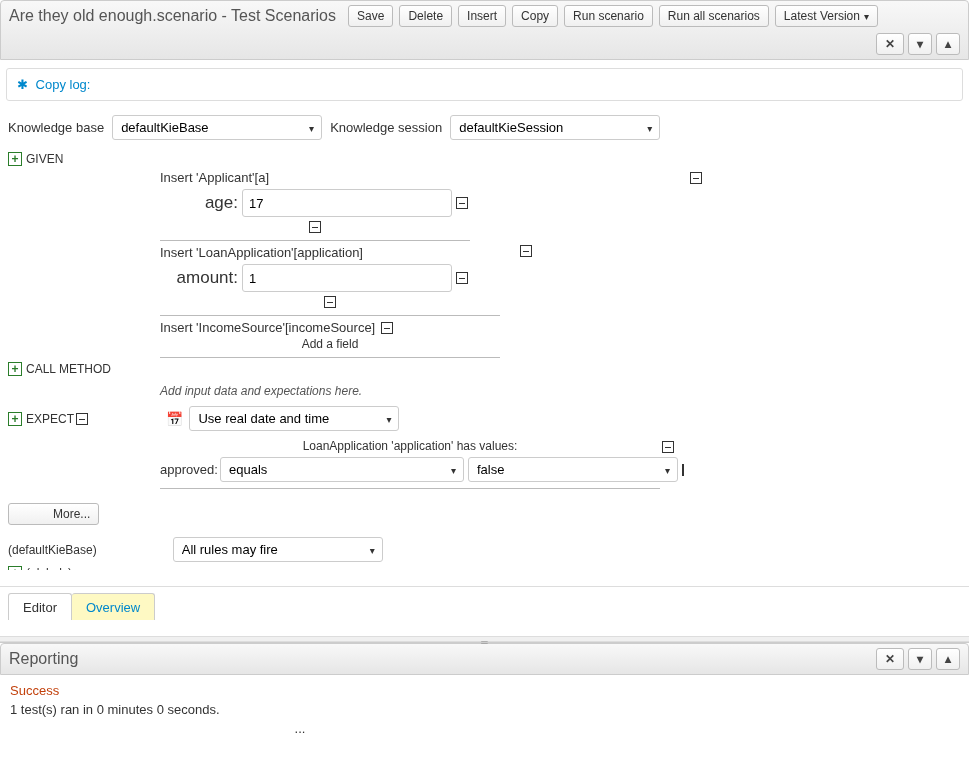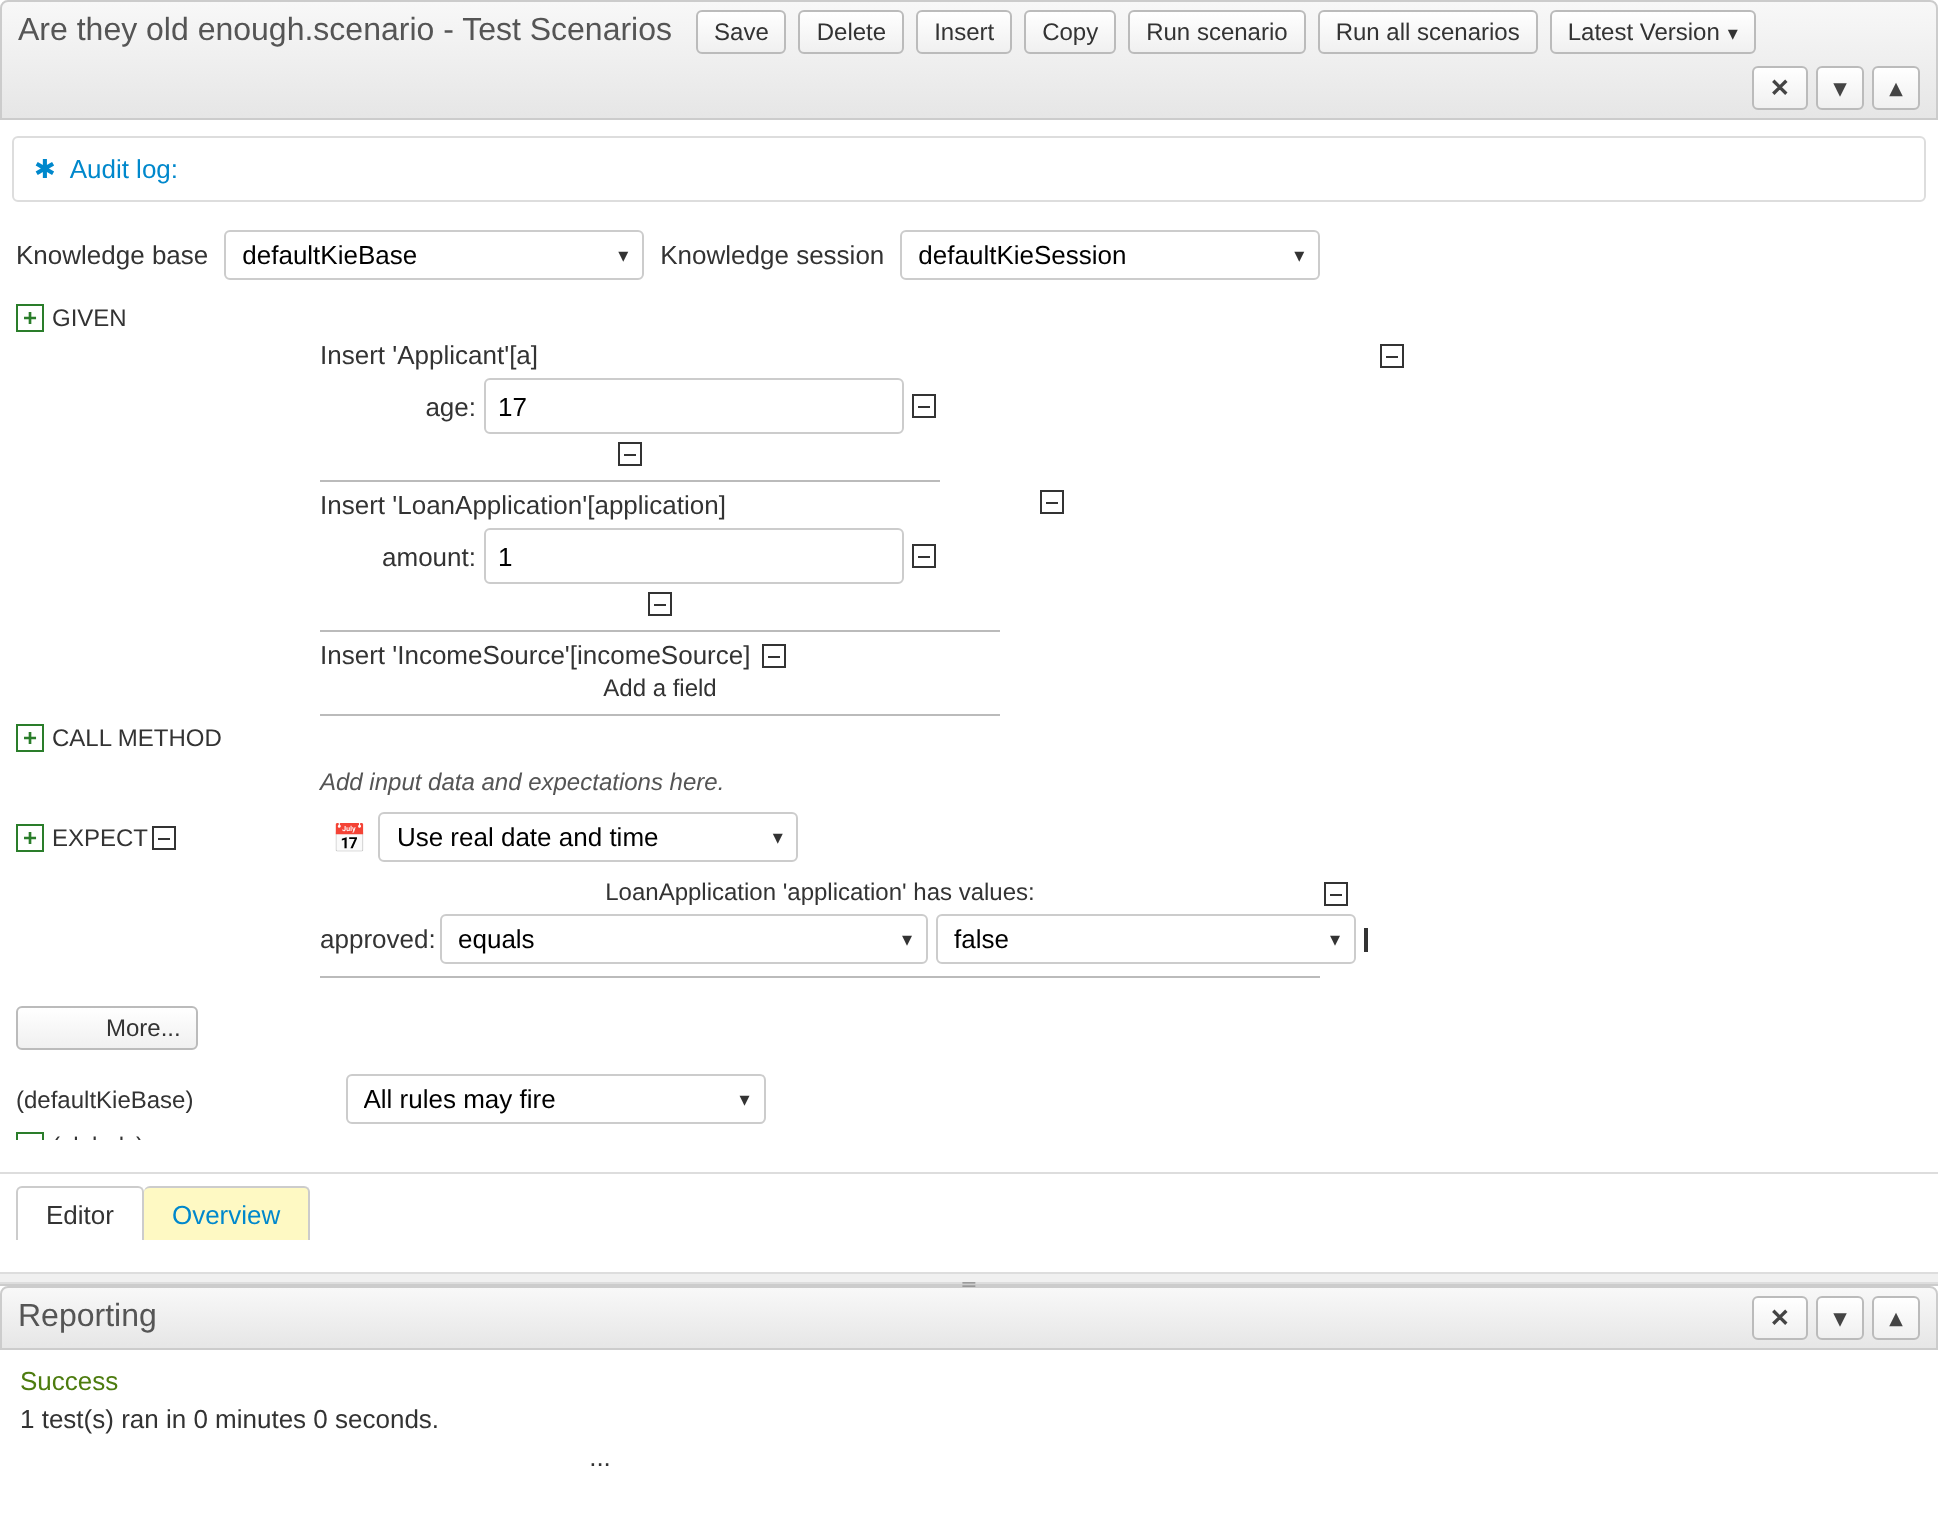--- a/index.html
+++ b/index.html
@@ -147,21 +147,21 @@
   }
   .field-row {
     display: flex;
     align-items: center;
     gap: 4px;
     margin: 4px 0;
   }
   .field-label {
     width: 78px;
     text-align: right;
-    font-size: 13px;
+    font-size: 17px;
   }
   .text-input {
     border: 1px solid #ccc;
     border-radius: 3px;
     padding: 4px 6px;
     height: 28px;
     font-size: 13px;
   }
   .minus-box {
     display: inline-block;
@@ -255,21 +255,21 @@
     border-top: 1px solid #ddd;
     border-bottom: 1px solid #ddd;
   }
   .reporting-area {
     border-top: 1px solid #ccc;
   }
   .reporting-body {
     padding: 8px 10px;
     font-size: 13px;
   }
-  .success { color: #4d7c0f; }
+  .success { color: #c2410c; }
   .text-header {
     text-align: center;
     font-weight: bold;
     border-bottom: 1px solid #888;
     padding: 4px 0;
     margin-top: 6px;
     width: 580px;
   }
   .ellipsis-row {
     text-align: center;
@@ -295,21 +295,21 @@
     <button class="btn btn-icon"><span>▾</span></button>
     <button class="btn btn-icon"><span>▴</span></button>
   </div>
 </div>
 
 <div class="main-area">
   <div class="editor-scroll">
 
     <div class="audit-box">
       <span class="audit-icon">✱</span>
-      <span>Audit log:</span>
+      <span>Copy log:</span>
     </div>
 
     <div class="kb-row">
       <span>Knowledge base</span>
       <span class="select-wrap">
         <select class="select" style="width:210px">
           <option>defaultKieBase</option>
         </select>
       </span>
       <span>Knowledge session</span>

